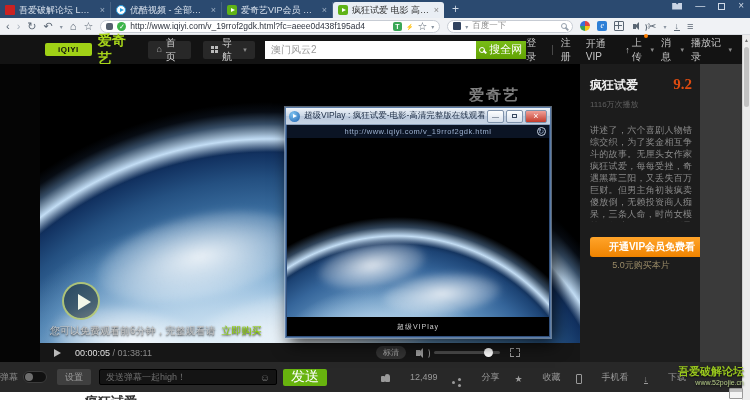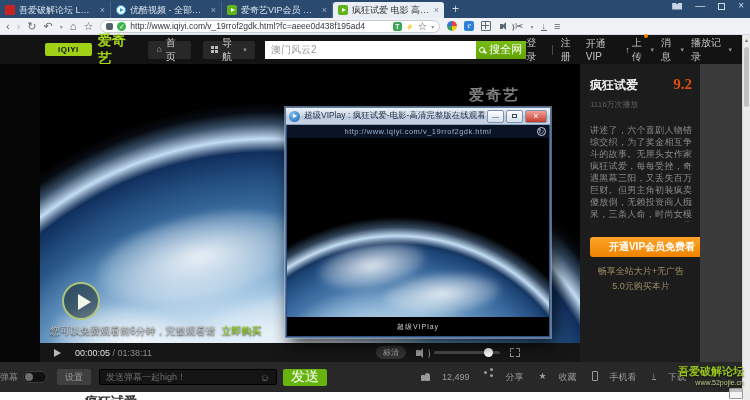--- a/index.html
+++ b/index.html
@@ -122,21 +122,21 @@
   .bottom-bar{position:absolute;left:0;top:362px;width:742px;height:30px;background:#282828;display:flex;align-items:center;}
   .dm-label{font-size:9px;color:#8a8a8a}
   .tgl{width:24px;height:12px;border-radius:6px;background:#111;border:1px solid #3c3c3c;position:relative;margin-left:5px}
   .tgl::after{content:"";position:absolute;left:1px;top:1px;width:8px;height:8px;border-radius:50%;background:#6e6e6e}
   .set-btn{margin-left:10px;height:16px;background:#3f3f3f;border-radius:2px;color:#9a9a9a;font-size:9px;display:flex;align-items:center;padding:0 8px}
   .dm-input{margin-left:8px;width:178px;height:16px;background:#141414;border:1px solid #000;border-radius:2px;display:flex;align-items:center;padding:0 6px;font-size:9px;color:#6e6e6e}
   .dm-input .ph{flex:1;white-space:nowrap;overflow:hidden}
   .smiley{color:#6e6e6e;font-size:10px}
   .send-btn{margin-left:6px;width:44px;height:17px;background:#68b40e;border-radius:2px;color:#fff;font-size:14px;display:flex;align-items:center;justify-content:center}
   .bb-right{margin-left:auto;margin-right:56px;display:flex;align-items:center;font-size:9px;color:#9a9a9a}
-  .bb-item{display:flex;align-items:flex-start;gap:12px;margin-left:15px}
+  .bb-item{display:flex;align-items:flex-end;gap:20px;margin-left:15px}
   .like-ico{width:9px;height:9px;position:relative}
   .like-ico::before{content:"";position:absolute;left:0;bottom:0;width:4px;height:6px;background:#9a9a9a;border-radius:1px}
   .like-ico::after{content:"";position:absolute;left:4px;bottom:0;width:5px;height:8px;background:#9a9a9a;border-radius:2px 3px 1px 1px}
   .share-ico{width:3px;height:3px;border-radius:50%;background:#9a9a9a;box-shadow:6px -3px 0 #9a9a9a,6px 3px 0 #9a9a9a;margin-right:6px}
   .star-ico{font-size:9px;color:#9a9a9a}
   .phone-ico{width:6px;height:10px;border:1px solid #9a9a9a;border-radius:1px}
   .dl2-ico{font-size:9px;color:#9a9a9a;border-bottom:1px solid #9a9a9a;line-height:8px}
 
   
   .white-strip{position:absolute;left:0;top:392px;width:742px;height:8px;background:#fff;overflow:hidden}
@@ -227,20 +227,26 @@
     <span class="nico">☆</span>
     <div class="url-field">
       <span class="site-ico"></span>
       <span class="sec-ico">✓</span>
       <span class="url-text">http://www.iqiyi.com/v_19rrof2gdk.html?fc=aeee0d438f195ad4</span>
       <span class="tm-ico">T</span>
       <span class="tiny">⚡</span>
       <span class="nico">☆</span>
       <span class="tiny">▾</span>
     </div>
+    <div class="search-box">
+      <span class="eng-ico"></span>
+      <span class="tiny">▾</span>
+      <span class="sb-text">百度一下</span>
+      <span class="mag"></span>
+    </div>
     <span class="pinwheel"></span>
     <span class="ie-ico">e</span>
     <span class="blk-ico"></span>
     <span class="spk"></span>
     <span class="nico">✂</span>
     <span class="tiny">▾</span>
     <span class="dl-ico">↓</span>
     <span class="nico">≡</span>
   </div>
 
@@ -313,21 +319,20 @@
       </div>
     </div>
     <div class="sidebar">
       <div class="sb-titlerow">
         <span class="sb-title">疯狂试爱</span>
         <span class="sb-rating">9.2</span>
       </div>
       <div class="sb-plays">1116万次播放</div>
       <div class="sb-desc">讲述了，六个喜剧人物错综交织，为了奖金相互争斗的故事。无厘头女作家疯狂试爱，每每受挫，奇遇黑幕三阳，又丢失百万巨财。但男主角初装疯卖傻放倒，无赖投资商人痴呆，三条人命，时尚女模特开创造，双刀好色副导演色字当头，失于录爱，智本风马…”</div>
       <div class="vip-btn">开通VIP会员免费看</div>
-      <div class="vip-note">畅享全站大片+无广告</div>
       <div class="vip-note2">5.0元购买本片</div>
     </div>
     <div class="rfiller"></div>
   </div>
 
   <div class="bottom-bar">
     <span class="dm-label">弹幕</span>
     <span class="tgl"></span>
     <span class="set-btn">设置</span>
     <div class="dm-input">

